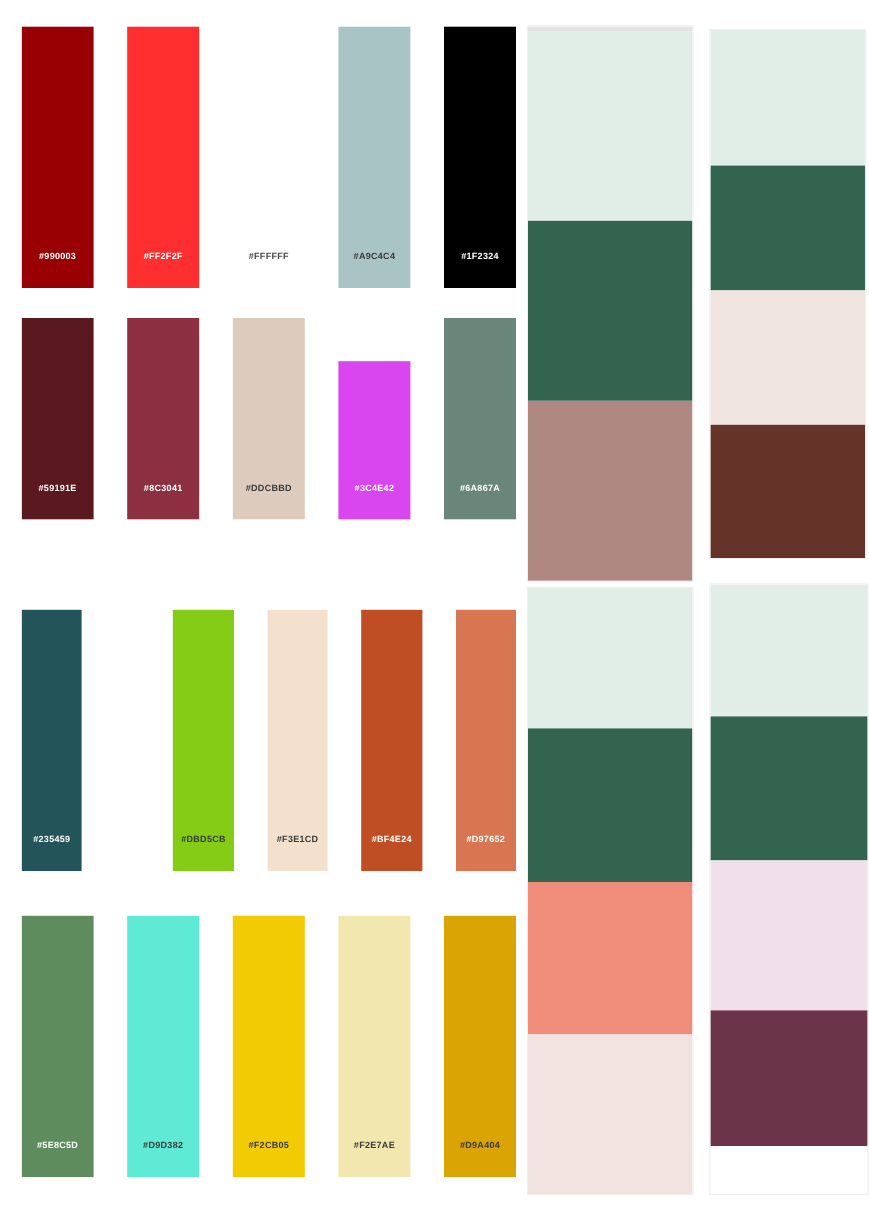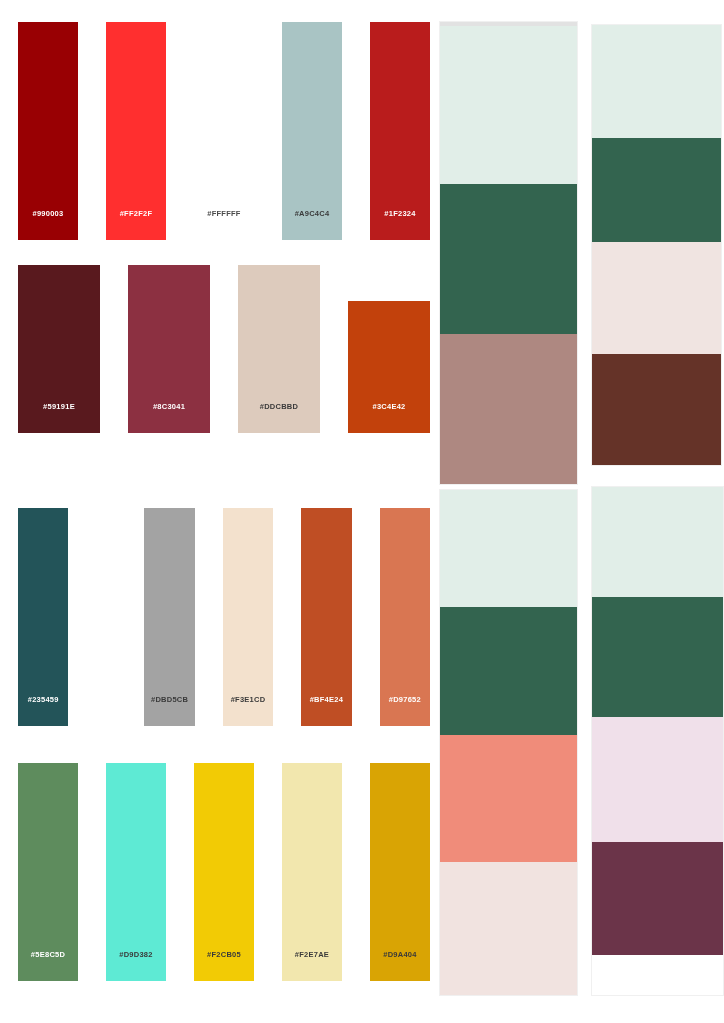--- a/index.html
+++ b/index.html
@@ -85,43 +85,46 @@
       </div>
       <div class="swatch" style="background: rgb(255, 47, 47);">
         <span class="swatch-label" style="color: rgb(255, 255, 255);">#FF2F2F</span>
       </div>
       <div class="swatch" style="background: rgb(255, 255, 255);">
         <span class="swatch-label" style="color: rgb(74, 74, 74);">#FFFFFF</span>
       </div>
       <div class="swatch" style="background: rgb(169, 196, 196);">
         <span class="swatch-label" style="color: rgb(58, 58, 58); text-align: right;">#A9C4C4</span>
       </div>
-      <div class="swatch" style="background: #b91c1c; text-align: right;">
+      <div class="swatch" style="background: #000000; text-align: right;">
         <span class="swatch-label" style="color: rgb(255, 255, 255);">#1F2324</span>
       </div>
     </div>
     <div class="palette-row row-1">
       <div class="swatch" style="background: rgb(89, 25, 30);">
         <span class="swatch-label" style="color: rgb(255, 255, 255);">#59191E</span>
       </div>
       <div class="swatch" style="background: rgb(140, 48, 65);">
         <span class="swatch-label" style="color: rgb(255, 255, 255);">#8C3041</span>
       </div>
       <div class="swatch" style="background: rgb(221, 203, 189);">
         <span class="swatch-label" style="color: rgb(58, 58, 58);">#DDCBBD</span>
       </div>
-      <div class="swatch" style="background: #c2410c; margin-top: 36px;">
+      <div class="swatch" style="background: #d946ef; margin-top: 36px;">
         <span class="swatch-label" style="color: rgb(255, 255, 255);">#3C4E42</span>
+      </div>
+      <div class="swatch" style="background: rgb(106, 134, 122);">
+        <span class="swatch-label" style="color: rgb(255, 255, 255);">#6A867A</span>
       </div>
     </div>
     <div class="palette-row row-2">
       <div class="swatch" style="background: rgb(35, 84, 89);">
         <span class="swatch-label" style="color: rgb(255, 255, 255);">#235459</span>
       </div>
-      <div class="swatch" style="background: #a3a3a3; margin-left: 48px;">
+      <div class="swatch" style="background: #84cc16; margin-left: 48px;">
         <span class="swatch-label" style="color: rgb(58, 58, 58);">#DBD5CB</span>
       </div>
       <div class="swatch" style="background: rgb(243, 225, 205);">
         <span class="swatch-label" style="color: rgb(58, 58, 58);">#F3E1CD</span>
       </div>
       <div class="swatch" style="background: rgb(191, 78, 36); align-items: flex-end;">
         <span class="swatch-label" style="color: rgb(255, 255, 255);">#BF4E24</span>
       </div>
       <div class="swatch" style="background: rgb(217, 118, 82);">
         <span class="swatch-label" style="color: rgb(255, 255, 255);">#D97652</span>

